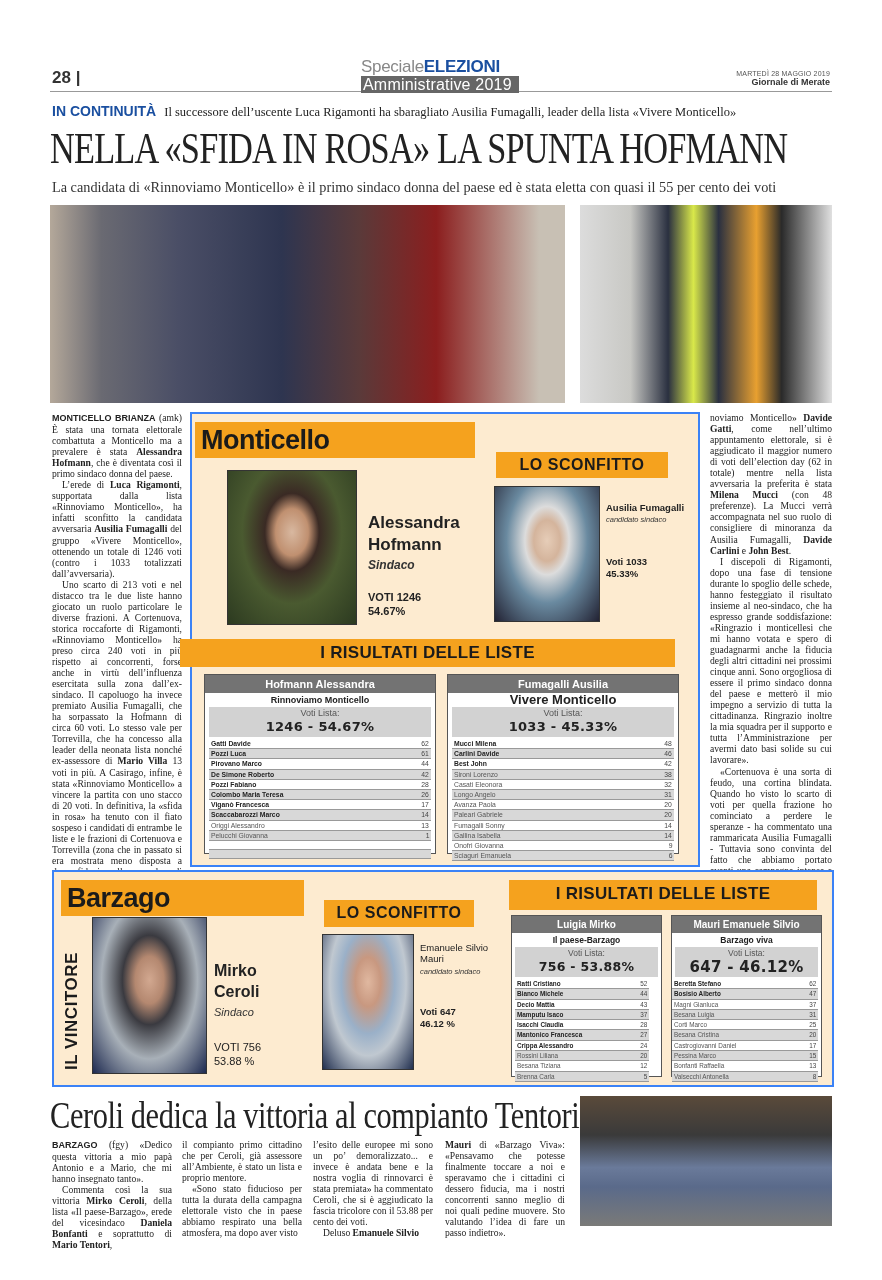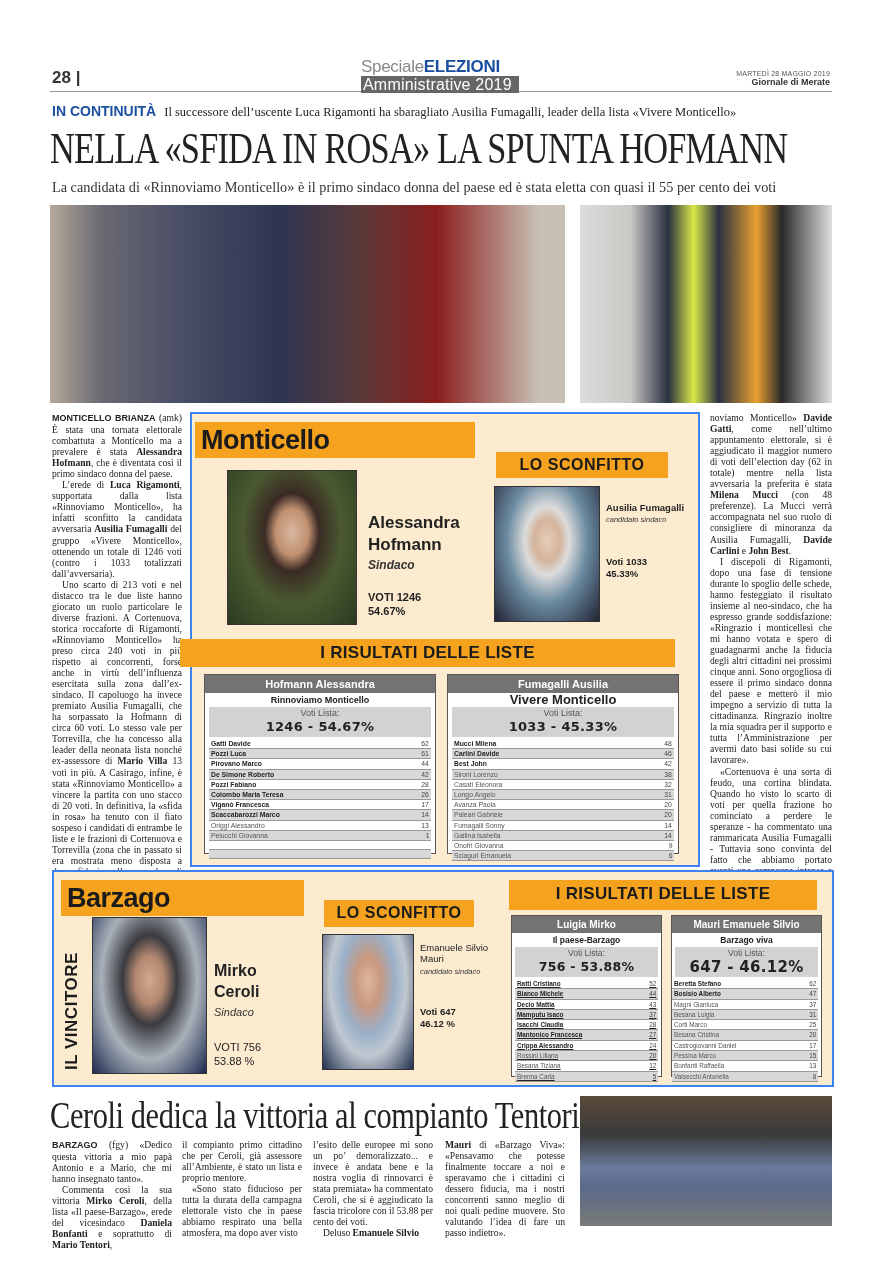--- a/index.html
+++ b/index.html
@@ -283,21 +283,21 @@
 
   <div class="abs orange-bar risultati" style="left:455px;top:8px;width:308px;height:30px;">I RISULTATI DELLE LISTE</div>
 
   <div class="abs rtable" style="left:457px;top:43px;width:151px;height:162px;">
     <div class="rt-head" style="font-size:10px;line-height:17px;">Luigia Mirko</div>
     <div class="rt-list" style="font-size:8.5px;line-height:14px;">Il paese-Barzago</div>
     <div class="rt-voti" style="height:30px;margin:0 3px;">
       <div class="rt-voti-label" style="font-size:8.5px;line-height:12px;">Voti Lista:</div>
       <div class="rt-voti-val" style="font-size:12.5px;line-height:16px;">756 - 53.88%</div>
     </div>
-    <div class="rt-rows" style="font-size:7.5px;line-height:9.3px;margin:2px 3px 0 3px;text-decoration:underline;">
+    <div class="rt-rows" style="font-size:7.5px;line-height:9.3px;margin:2px 12px 0 3px;">
       <div class="rt-row bold">
           <span class="nm">Ratti Cristiano</span>
           <span class="vt">52</span>
         </div>
       <div class="rt-row bold">
           <span class="nm">Bianco Michele</span>
           <span class="vt">44</span>
         </div>
       <div class="rt-row bold">
           <span class="nm">Decio Mattia</span>

